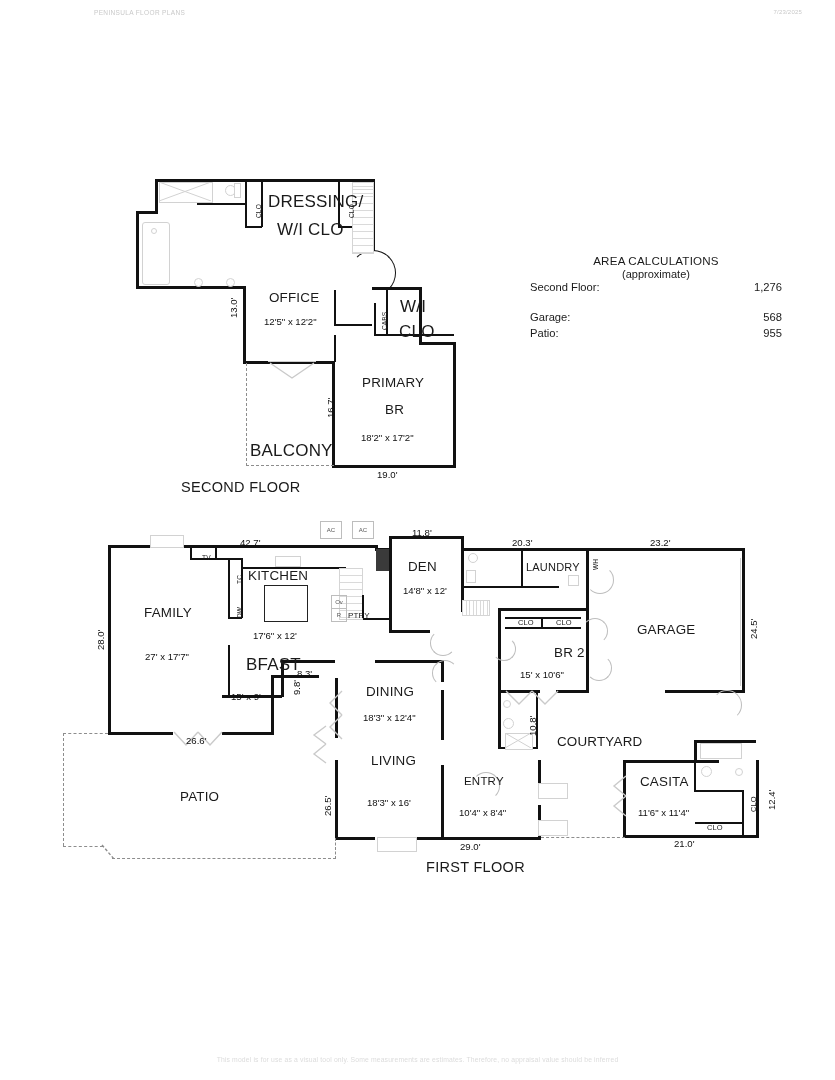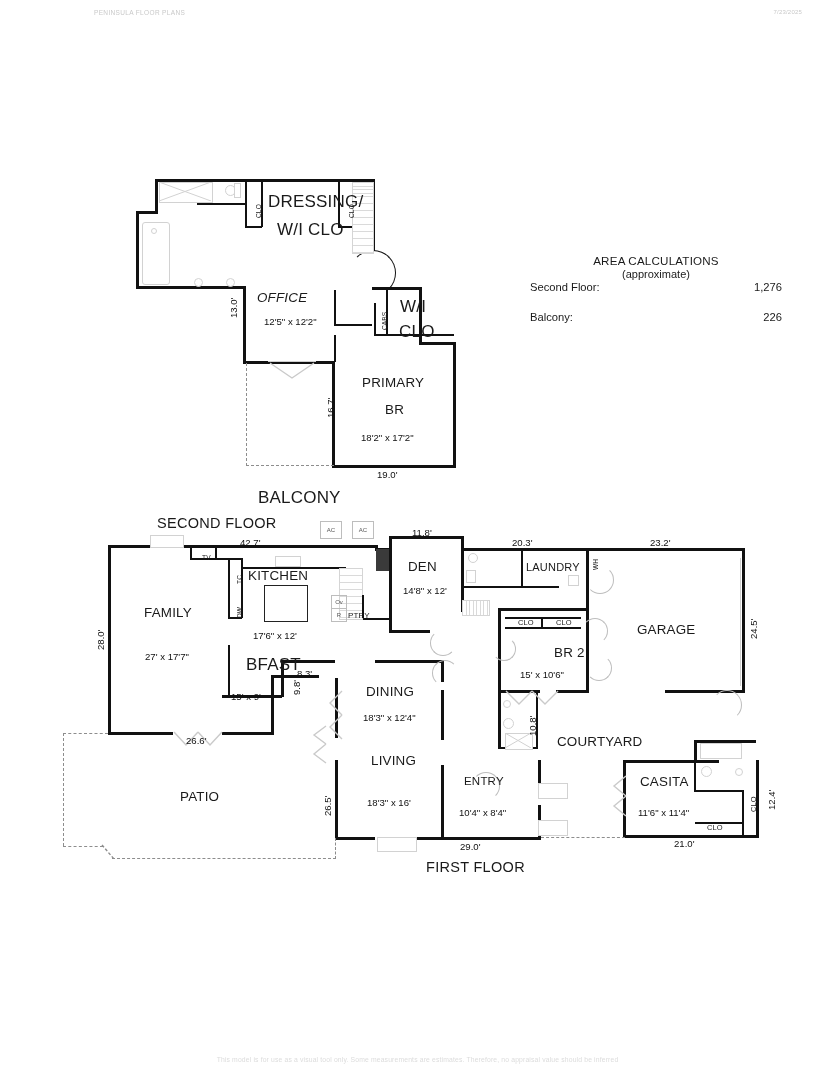--- a/index.html
+++ b/index.html
@@ -84,22 +84,26 @@
 
   <div class="areabox">
     <div class="ac-title">AREA CALCULATIONS</div>
     <div class="ac-sub">(approximate)</div>
     <div class="arow">
         <span>Second Floor:</span>
         <span>1,276</span>
       </div>
     <div class="agap"></div>
     <div class="arow">
-        <span>Balcony:</span>
-        <span>226</span>
+        <span>Garage:</span>
+        <span>568</span>
+      </div>
+    <div class="arow">
+        <span>Patio:</span>
+        <span>955</span>
       </div>
   </div>
 
   <div>
 
     <div class="wall h" style="left:155px;top:179px;width:220px;"></div>
     <div class="wall v" style="left:155px;top:179px;height:32px;"></div>
     <div class="wall h" style="left:136px;top:211px;width:22px;"></div>
     <div class="wall v" style="left:136px;top:211px;height:78px;"></div>
     <div class="wall h" style="left:136px;top:286px;width:110px;"></div>
@@ -148,38 +152,38 @@
     <div class="dash-v" style="left:246px;top:363px;height:103px;"></div>
     <div class="dash-h" style="left:246px;top:465px;width:88px;"></div>
 
     <svg style="position:absolute;left:268px;top:362px;width:48px;height:18px;">
       <path d="M2 1 L24 16 L46 1" fill="none" stroke="#cacaca" stroke-width="1.4"></path>
     </svg>
     <div class="gwall h" style="left:268px;top:361px;width:48px;"></div>
 
     <div class="rlabel" style="left:268px;top:192px;">DRESSING/</div>
     <div class="rlabel" style="left:277px;top:220px;">W/I CLO</div>
-    <div class="rlabel rbig" style="left:257px;top:290px;font-style:italic;">OFFICE</div>
+    <div class="rlabel rbig" style="left:269px;top:290px;">OFFICE</div>
     <div class="rdim" style="left:264px;top:316px;">12'5" x 12'2"</div>
     <div class="rlabel rbig" style="left:362px;top:375px;">PRIMARY</div>
     <div class="rlabel rbig" style="left:385px;top:402px;">BR</div>
     <div class="rdim" style="left:361px;top:432px;">18'2" x 17'2"</div>
     <div class="rlabel" style="left:400px;top:297px;">W/I</div>
     <div class="rlabel" style="left:399px;top:322px;">CLO</div>
-    <div class="rlabel" style="left:258px;top:441px;margin-top:47px;">BALCONY</div>
+    <div class="rlabel" style="left:250px;top:441px;">BALCONY</div>
 
     <div class="tiny vert" style="left:255px;top:218px;">CLO</div>
     <div class="tiny vert" style="left:348px;top:218px;">CLO</div>
     <div class="tiny vert" style="left:381px;top:330px;">CABS</div>
 
     <div class="rdim vert" style="left:228px;top:318px;">13.0'</div>
     <div class="rdim vert" style="left:325px;top:418px;">16.7'</div>
     <div class="rdim" style="left:377px;top:469px;">19.0'</div>
 
-    <div class="sectionlabel" style="left:157px;top:479px;margin-top:36px;">SECOND FLOOR</div>
+    <div class="sectionlabel" style="left:181px;top:479px;">SECOND FLOOR</div>
   </div>
 
   <div>
 
     <div class="wall h" style="left:108px;top:545px;width:107px;"></div>
     <div class="wall v" style="left:108px;top:545px;height:190px;"></div>
     <div class="wall h" style="left:108px;top:732px;width:65px;"></div>
     <div class="wall h" style="left:222px;top:732px;width:50px;"></div>
     <div class="wall v" style="left:271px;top:675px;height:60px;"></div>
     <div class="wall h" style="left:271px;top:675px;width:48px;"></div>

